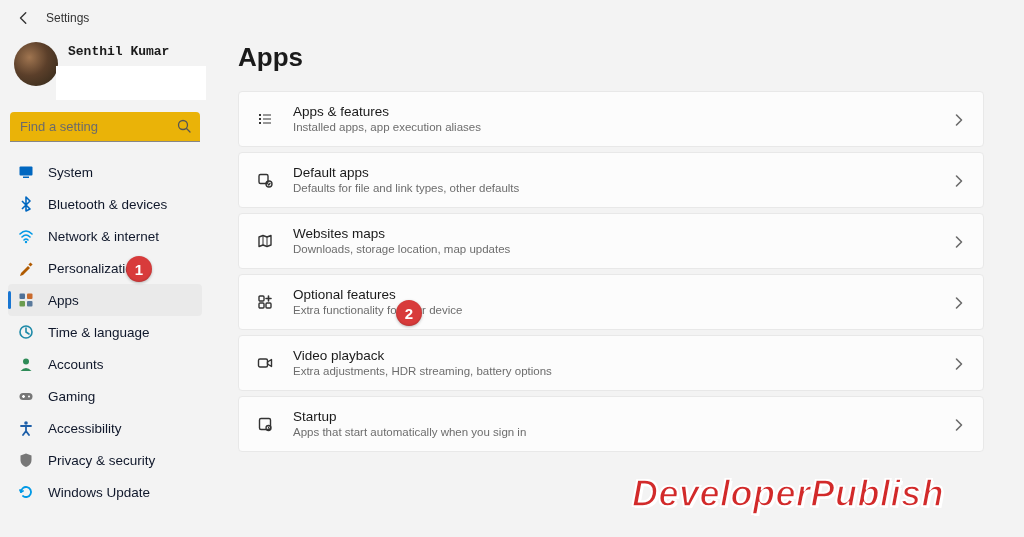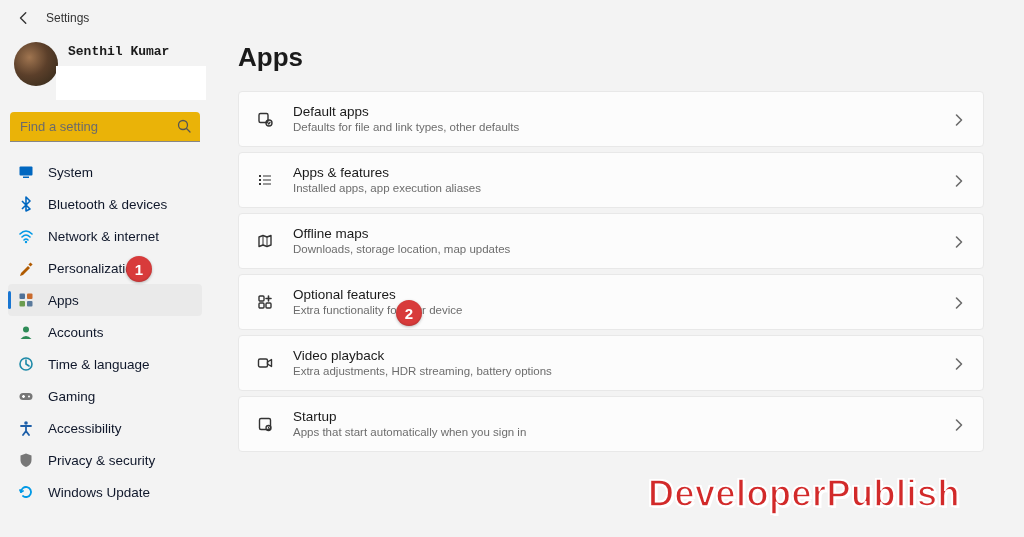--- a/index.html
+++ b/index.html
@@ -161,28 +161,29 @@
     display:flex; align-items:center; justify-content:center;
     box-shadow: 0 1px 3px rgba(0,0,0,0.25), inset 0 -1px 2px rgba(0,0,0,0.15);
     z-index:20;
     pointer-events:none;
   }
 
   
   .watermark {
     position:absolute;
     bottom: 22px;
-    right: 64px;
+    right: 80px;
     font-size: 36px;
     font-weight: 700;
     color: #d22a2a;
     -webkit-text-stroke: 1.5px #fff;
     text-shadow: 2px 2px 0 #fff, -1px -1px 0 #fff, 1px -1px 0 #fff, -1px 1px 0 #fff;
     letter-spacing: 0.5px;
     pointer-events:none;
+    font-style: italic;
     z-index: 30;
   }
 </style>
 </head>
 <body>
 
 <div class="topbar">
   <div class="back-btn">
     <svg viewBox="0 0 16 16" width="14" height="14">
         <path d="M10 2 L4 8 L10 14" fill="none" stroke="#333" stroke-width="1.6" stroke-linecap="round" stroke-linejoin="round"></path>
@@ -253,34 +254,34 @@
               <rect x="9" y="1.5" width="5.5" height="5.5" rx="1" fill="#c96b2e"></rect>
               <rect x="1.5" y="9" width="5.5" height="5.5" rx="1" fill="#6b9c4f"></rect>
               <rect x="9" y="9" width="5.5" height="5.5" rx="1" fill="#5a7a9c"></rect>
             </svg>
           </span>
           <span>Apps</span>
         </div>
         <div class="nav-item">
           <span class="nav-icon">
             <svg viewBox="0 0 16 16" width="16" height="16">
+              <circle cx="8" cy="8" r="6" fill="none" stroke="#1e8aa8" stroke-width="1.6"></circle>
+              <path d="M8 4 V8 L11 10" fill="none" stroke="#1e8aa8" stroke-width="1.6" stroke-linecap="round"></path>
+            </svg>
+          </span>
+          <span>Time &amp; language</span>
+        </div>
+        <div class="nav-item">
+          <span class="nav-icon">
+            <svg viewBox="0 0 16 16" width="16" height="16">
               <circle cx="8" cy="5.5" r="3" fill="#2e8b57"></circle>
               <path d="M2.5 15 Q8 9 13.5 15 Z" fill="#2e8b57"></path>
             </svg>
           </span>
           <span>Accounts</span>
-        </div>
-        <div class="nav-item">
-          <span class="nav-icon">
-            <svg viewBox="0 0 16 16" width="16" height="16">
-              <circle cx="8" cy="8" r="6" fill="none" stroke="#1e8aa8" stroke-width="1.6"></circle>
-              <path d="M8 4 V8 L11 10" fill="none" stroke="#1e8aa8" stroke-width="1.6" stroke-linecap="round"></path>
-            </svg>
-          </span>
-          <span>Time &amp; language</span>
         </div>
         <div class="nav-item">
           <span class="nav-icon">
             <svg viewBox="0 0 16 16" width="16" height="16">
               <rect x="1.5" y="5" width="13" height="7" rx="3.5" fill="#777777"></rect>
               <circle cx="11" cy="8.5" r="1" fill="#fff"></circle>
               <path d="M4 8.5 H7 M5.5 7 V10" stroke="#fff" stroke-width="1.3"></path>
             </svg>
           </span>
           <span>Gaming</span>
@@ -310,36 +311,20 @@
             </svg>
           </span>
           <span>Windows Update</span>
         </div>
       </nav>
   </aside>
 
   <main class="main">
     <h1 class="page-title">Apps</h1>
     <div id="cards">
-        <div class="card">
-          <span class="card-icon">
-            <svg viewBox="0 0 16 16" width="16" height="16">
-              <rect x="2" y="2.5" width="9" height="9" rx="1.5" fill="none" stroke="#333" stroke-width="1.4"></rect>
-              <circle cx="12" cy="12" r="3" fill="none" stroke="#333" stroke-width="1.4"></circle>
-              <path d="M10.8 12 L11.8 13 L13.3 11" fill="none" stroke="#333" stroke-width="1.3"></path>
-            </svg>
-          </span>
-          <span class="card-text">
-            <div class="card-title">Default apps</div>
-            <div class="card-sub">Defaults for file and link types, other defaults</div>
-          </span>
-          <span class="chevron"><svg viewBox="0 0 16 16" width="16" height="16">
-              <path d="M5.5 3 L10.5 8 L5.5 13" fill="none" stroke="currentColor" stroke-width="1.6" stroke-linecap="round" stroke-linejoin="round"></path>
-            </svg></span>
-        </div>
         <div class="card">
           <span class="card-icon">
             <svg viewBox="0 0 16 16" width="16" height="16">
               <rect x="2" y="3" width="2" height="2" fill="#333"></rect>
               <rect x="6" y="3.5" width="8" height="1" fill="#333"></rect>
               <rect x="2" y="7" width="2" height="2" fill="#333"></rect>
               <rect x="6" y="7.5" width="8" height="1" fill="#333"></rect>
               <rect x="2" y="11" width="2" height="2" fill="#333"></rect>
               <rect x="6" y="11.5" width="8" height="1" fill="#333"></rect>
             </svg>
@@ -348,26 +333,42 @@
             <div class="card-title">Apps &amp; features</div>
             <div class="card-sub">Installed apps, app execution aliases</div>
           </span>
           <span class="chevron"><svg viewBox="0 0 16 16" width="16" height="16">
               <path d="M5.5 3 L10.5 8 L5.5 13" fill="none" stroke="currentColor" stroke-width="1.6" stroke-linecap="round" stroke-linejoin="round"></path>
             </svg></span>
         </div>
         <div class="card">
           <span class="card-icon">
             <svg viewBox="0 0 16 16" width="16" height="16">
+              <rect x="2" y="2.5" width="9" height="9" rx="1.5" fill="none" stroke="#333" stroke-width="1.4"></rect>
+              <circle cx="12" cy="12" r="3" fill="none" stroke="#333" stroke-width="1.4"></circle>
+              <path d="M10.8 12 L11.8 13 L13.3 11" fill="none" stroke="#333" stroke-width="1.3"></path>
+            </svg>
+          </span>
+          <span class="card-text">
+            <div class="card-title">Default apps</div>
+            <div class="card-sub">Defaults for file and link types, other defaults</div>
+          </span>
+          <span class="chevron"><svg viewBox="0 0 16 16" width="16" height="16">
+              <path d="M5.5 3 L10.5 8 L5.5 13" fill="none" stroke="currentColor" stroke-width="1.6" stroke-linecap="round" stroke-linejoin="round"></path>
+            </svg></span>
+        </div>
+        <div class="card">
+          <span class="card-icon">
+            <svg viewBox="0 0 16 16" width="16" height="16">
               <path d="M2 4 L6 2.5 L10 4 L14 2.5 V12 L10 13.5 L6 12 L2 13.5 Z" fill="none" stroke="#333" stroke-width="1.4" stroke-linejoin="round"></path>
               <path d="M6 2.5 V12 M10 4 V13.5" stroke="#333" stroke-width="1"></path>
             </svg>
           </span>
           <span class="card-text">
-            <div class="card-title">Offline maps</div>
+            <div class="card-title">Websites maps</div>
             <div class="card-sub">Downloads, storage location, map updates</div>
           </span>
           <span class="chevron"><svg viewBox="0 0 16 16" width="16" height="16">
               <path d="M5.5 3 L10.5 8 L5.5 13" fill="none" stroke="currentColor" stroke-width="1.6" stroke-linecap="round" stroke-linejoin="round"></path>
             </svg></span>
         </div>
         <div class="card">
           <span class="card-icon">
             <svg viewBox="0 0 16 16" width="16" height="16">
               <rect x="2" y="2" width="5" height="5" rx="1" fill="none" stroke="#333" stroke-width="1.4"></rect>

